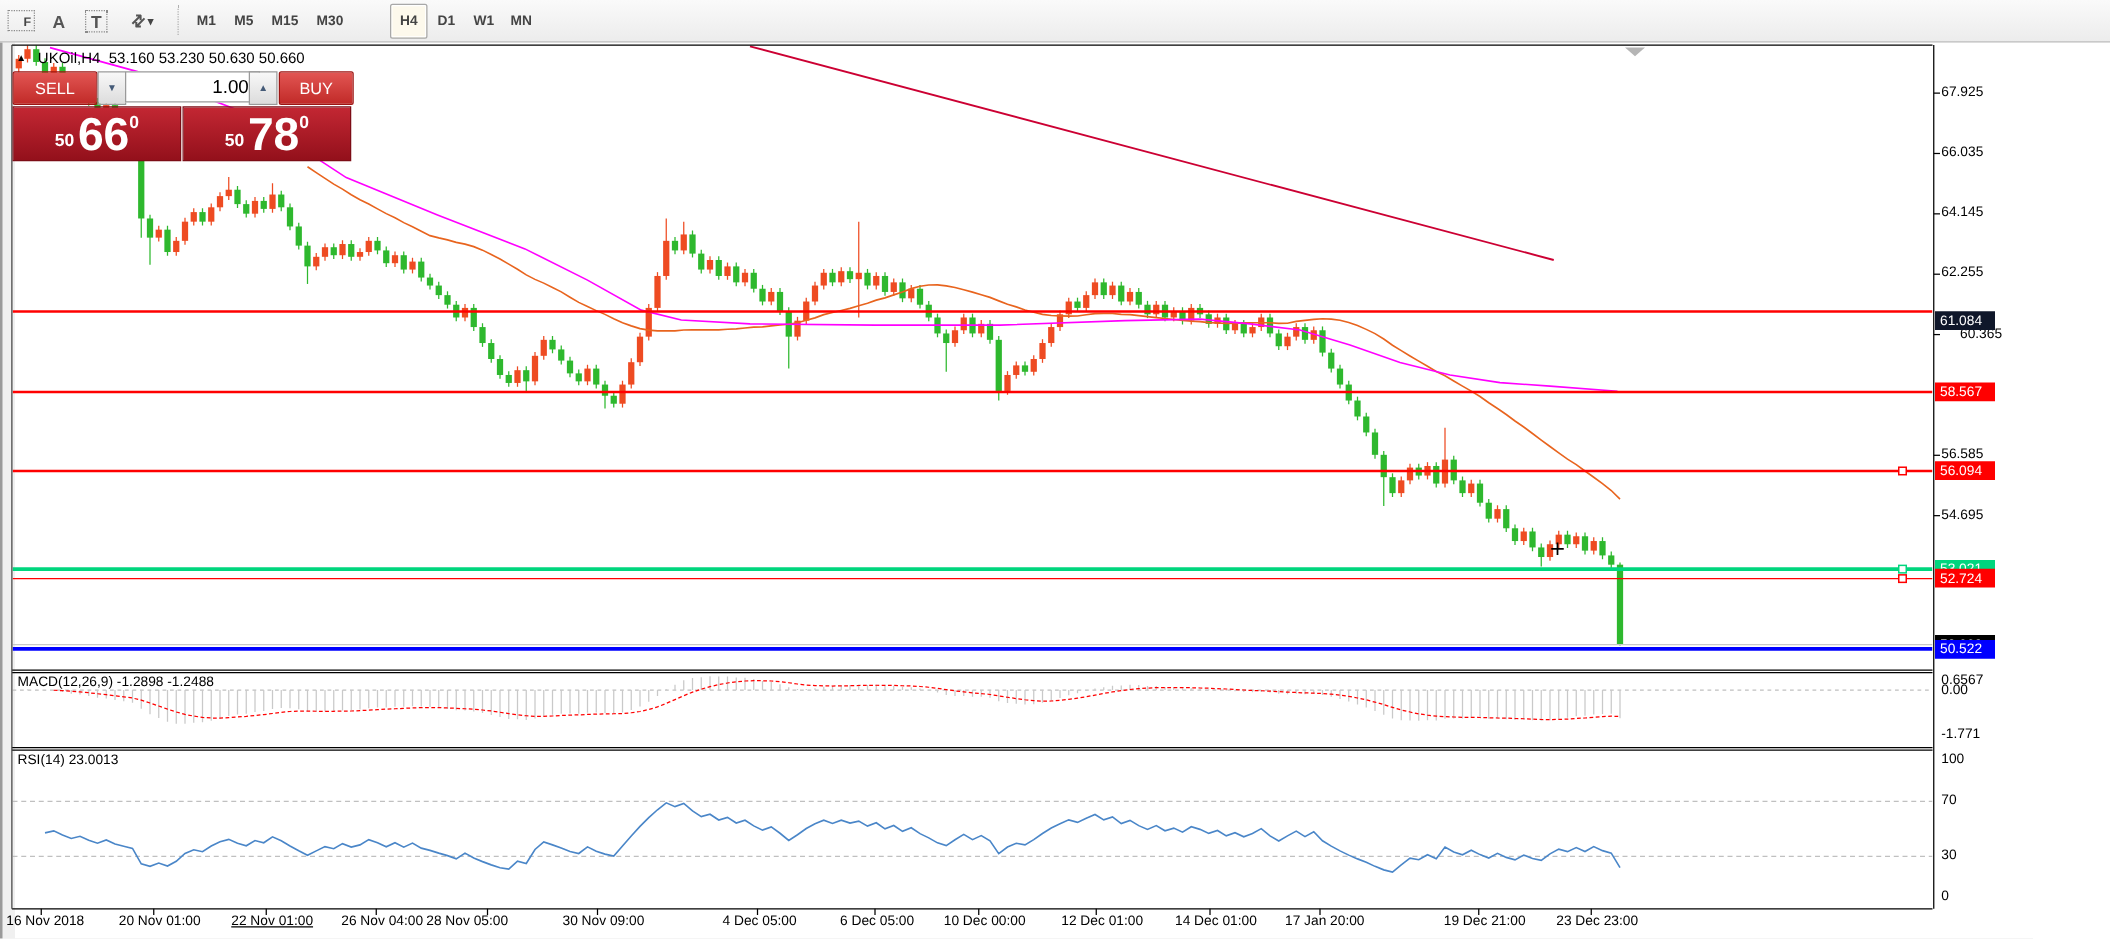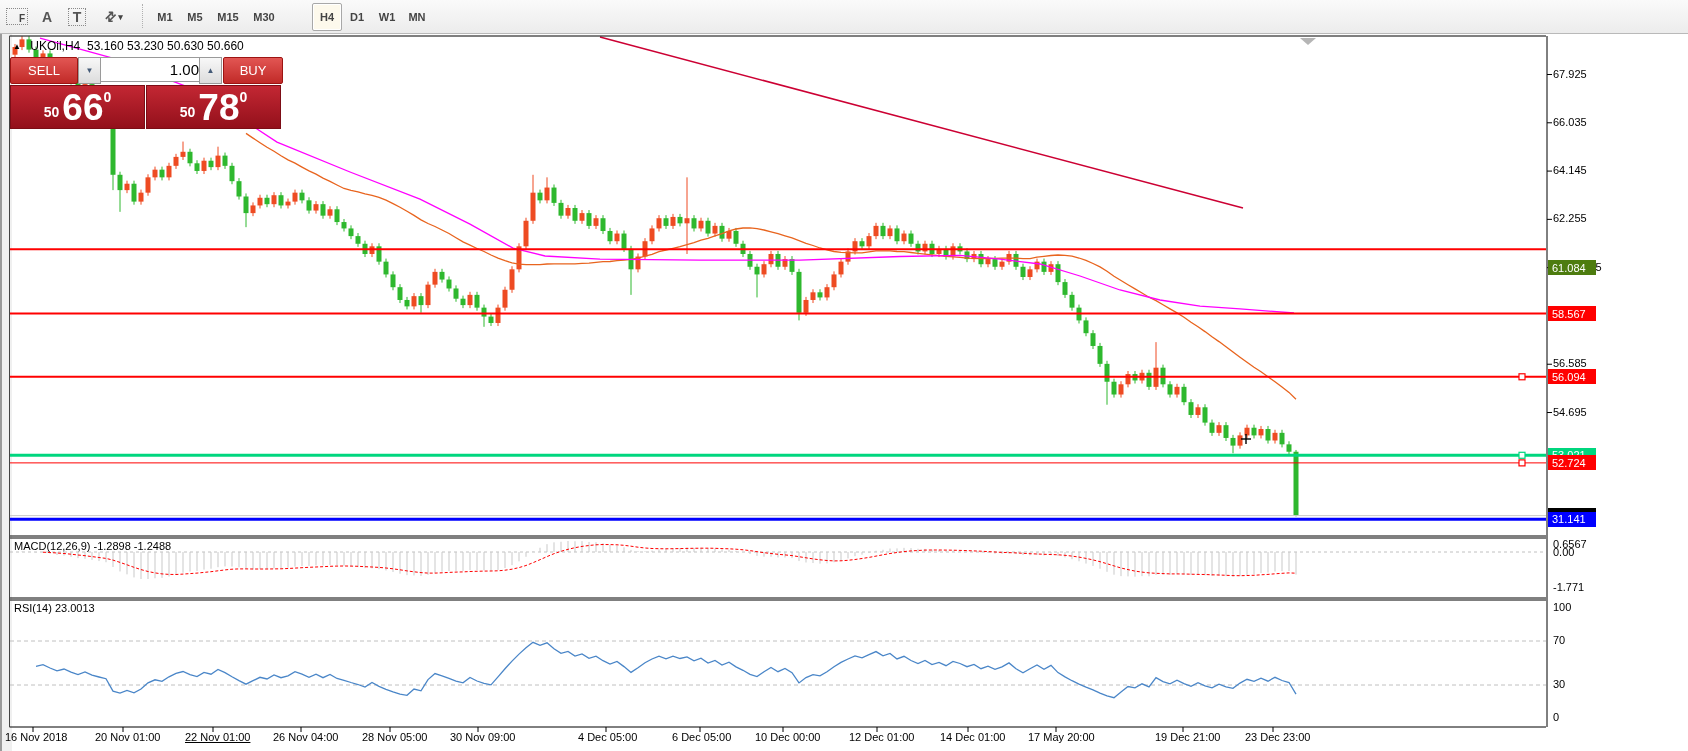--- a/index.html
+++ b/index.html
@@ -745,42 +745,42 @@
 
 
   <div class="overlay" id="overlay">
       <div class="axis-label" style="left: 1553px; top: 67.5px;">67.925</div>
       <div class="axis-label" style="left: 1553px; top: 115.79px;">66.035</div>
       <div class="axis-label" style="left: 1553px; top: 164.079px;">64.145</div>
       <div class="axis-label" style="left: 1553px; top: 212.368px;">62.255</div>
       <div class="axis-label" style="left: 1553px; top: 260.658px; padding-left: 15px;">60.365</div>
       <div class="axis-label" style="left: 1553px; top: 357.237px;">56.585</div>
       <div class="axis-label" style="left: 1553px; top: 405.526px;">54.695</div>
-      <div class="axis-badge" style="top: 260px; background: #4d7c0f;">61.084</div>
+      <div class="axis-badge" style="top: 249px; background: #0f172a;">61.084</div>
       <div class="axis-badge" style="top: 306.097px; background: rgb(255, 0, 0);">58.567</div>
       <div class="axis-badge" style="top: 369.282px; background: rgb(255, 0, 0);">56.094</div>
       <div class="axis-badge" style="top: 447.797px; background: rgb(0, 214, 126);">53.021</div>
       <div class="axis-badge" style="top: 455.386px; background: rgb(255, 0, 0);">52.724</div>
       <div class="axis-badge" style="top: 508.121px; background: rgb(0, 0, 0);">50.660</div>
-      <div class="axis-badge" style="top: 511.647px; background: rgb(0, 0, 255);">31.141</div>
+      <div class="axis-badge" style="top: 511.647px; background: rgb(0, 0, 255);">50.522</div>
       <div class="axis-label" style="left: 1553px; top: 538px;">0.6567</div>
       <div class="axis-label" style="left: 1553px; top: 546px;">0.00</div>
       <div class="axis-label" style="left: 1553px; top: 581px;">-1.771</div>
       <div class="axis-label" style="left: 1553px; top: 601px;">100</div>
       <div class="axis-label" style="left: 1553px; top: 634px;">70</div>
       <div class="axis-label" style="left: 1553px; top: 678px;">30</div>
       <div class="axis-label" style="left: 1553px; top: 711px;">0</div>
       <div class="time-label" style="left: 5px;">16 Nov 2018</div>
       <div class="time-label" style="left: 95px;">20 Nov 01:00</div>
       <div class="time-label" style="left: 185px; text-decoration: underline;">22 Nov 01:00</div>
       <div class="time-label" style="left: 273px;">26 Nov 04:00</div>
-      <div class="time-label" style="left: 362px;">28 Nov 05:00</div>
+      <div class="time-label" style="left: 341px;">28 Nov 05:00</div>
       <div class="time-label" style="left: 450px;">30 Nov 09:00</div>
       <div class="time-label" style="left: 578px;">4 Dec 05:00</div>
       <div class="time-label" style="left: 672px;">6 Dec 05:00</div>
       <div class="time-label" style="left: 755px;">10 Dec 00:00</div>
       <div class="time-label" style="left: 849px;">12 Dec 01:00</div>
       <div class="time-label" style="left: 940px;">14 Dec 01:00</div>
-      <div class="time-label" style="left: 1028px;">17 May 20:00</div>
+      <div class="time-label" style="left: 1028px;">17 Jan 20:00</div>
       <div class="time-label" style="left: 1155px;">19 Dec 21:00</div>
       <div class="time-label" style="left: 1245px;">23 Dec 23:00</div>
     </div>
 </div>
 
 </body></html>

